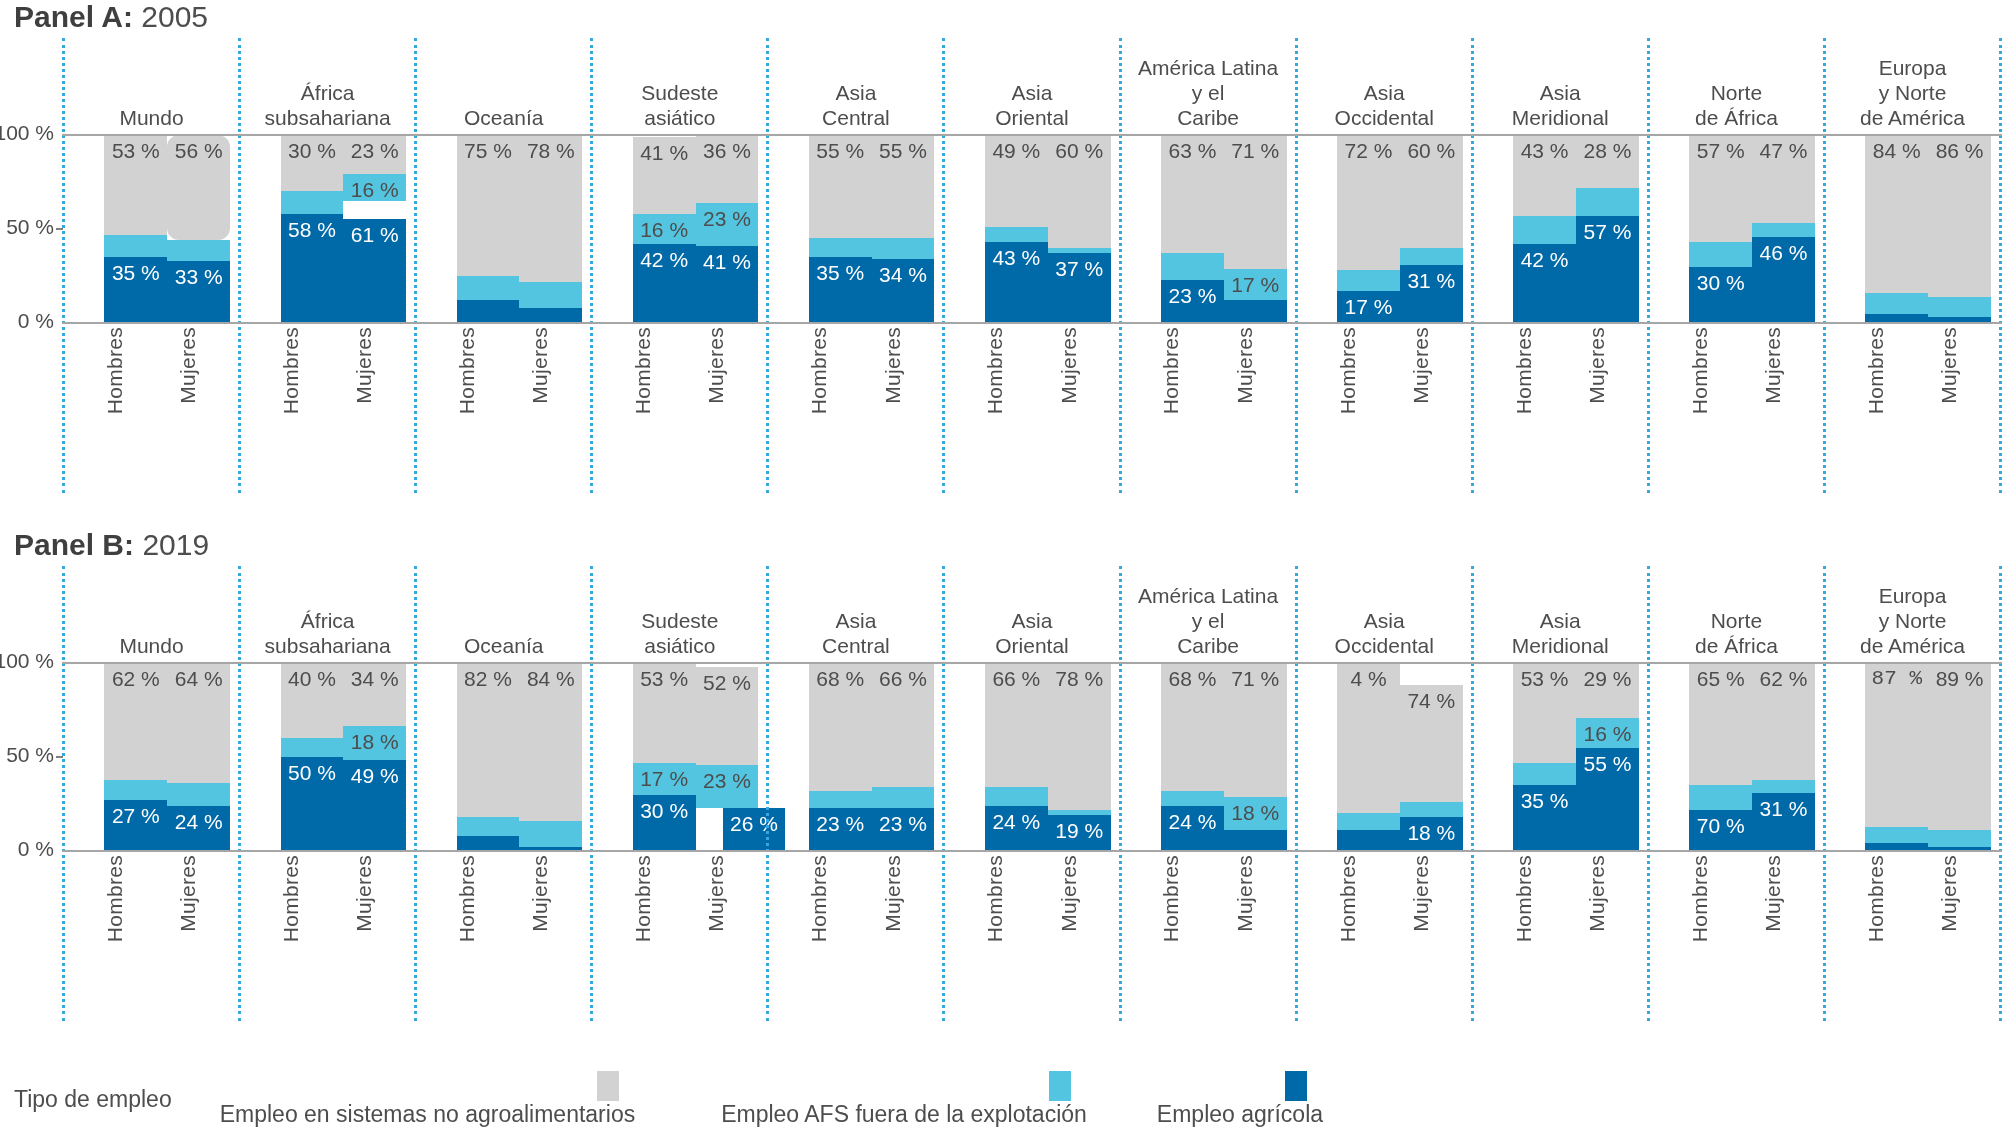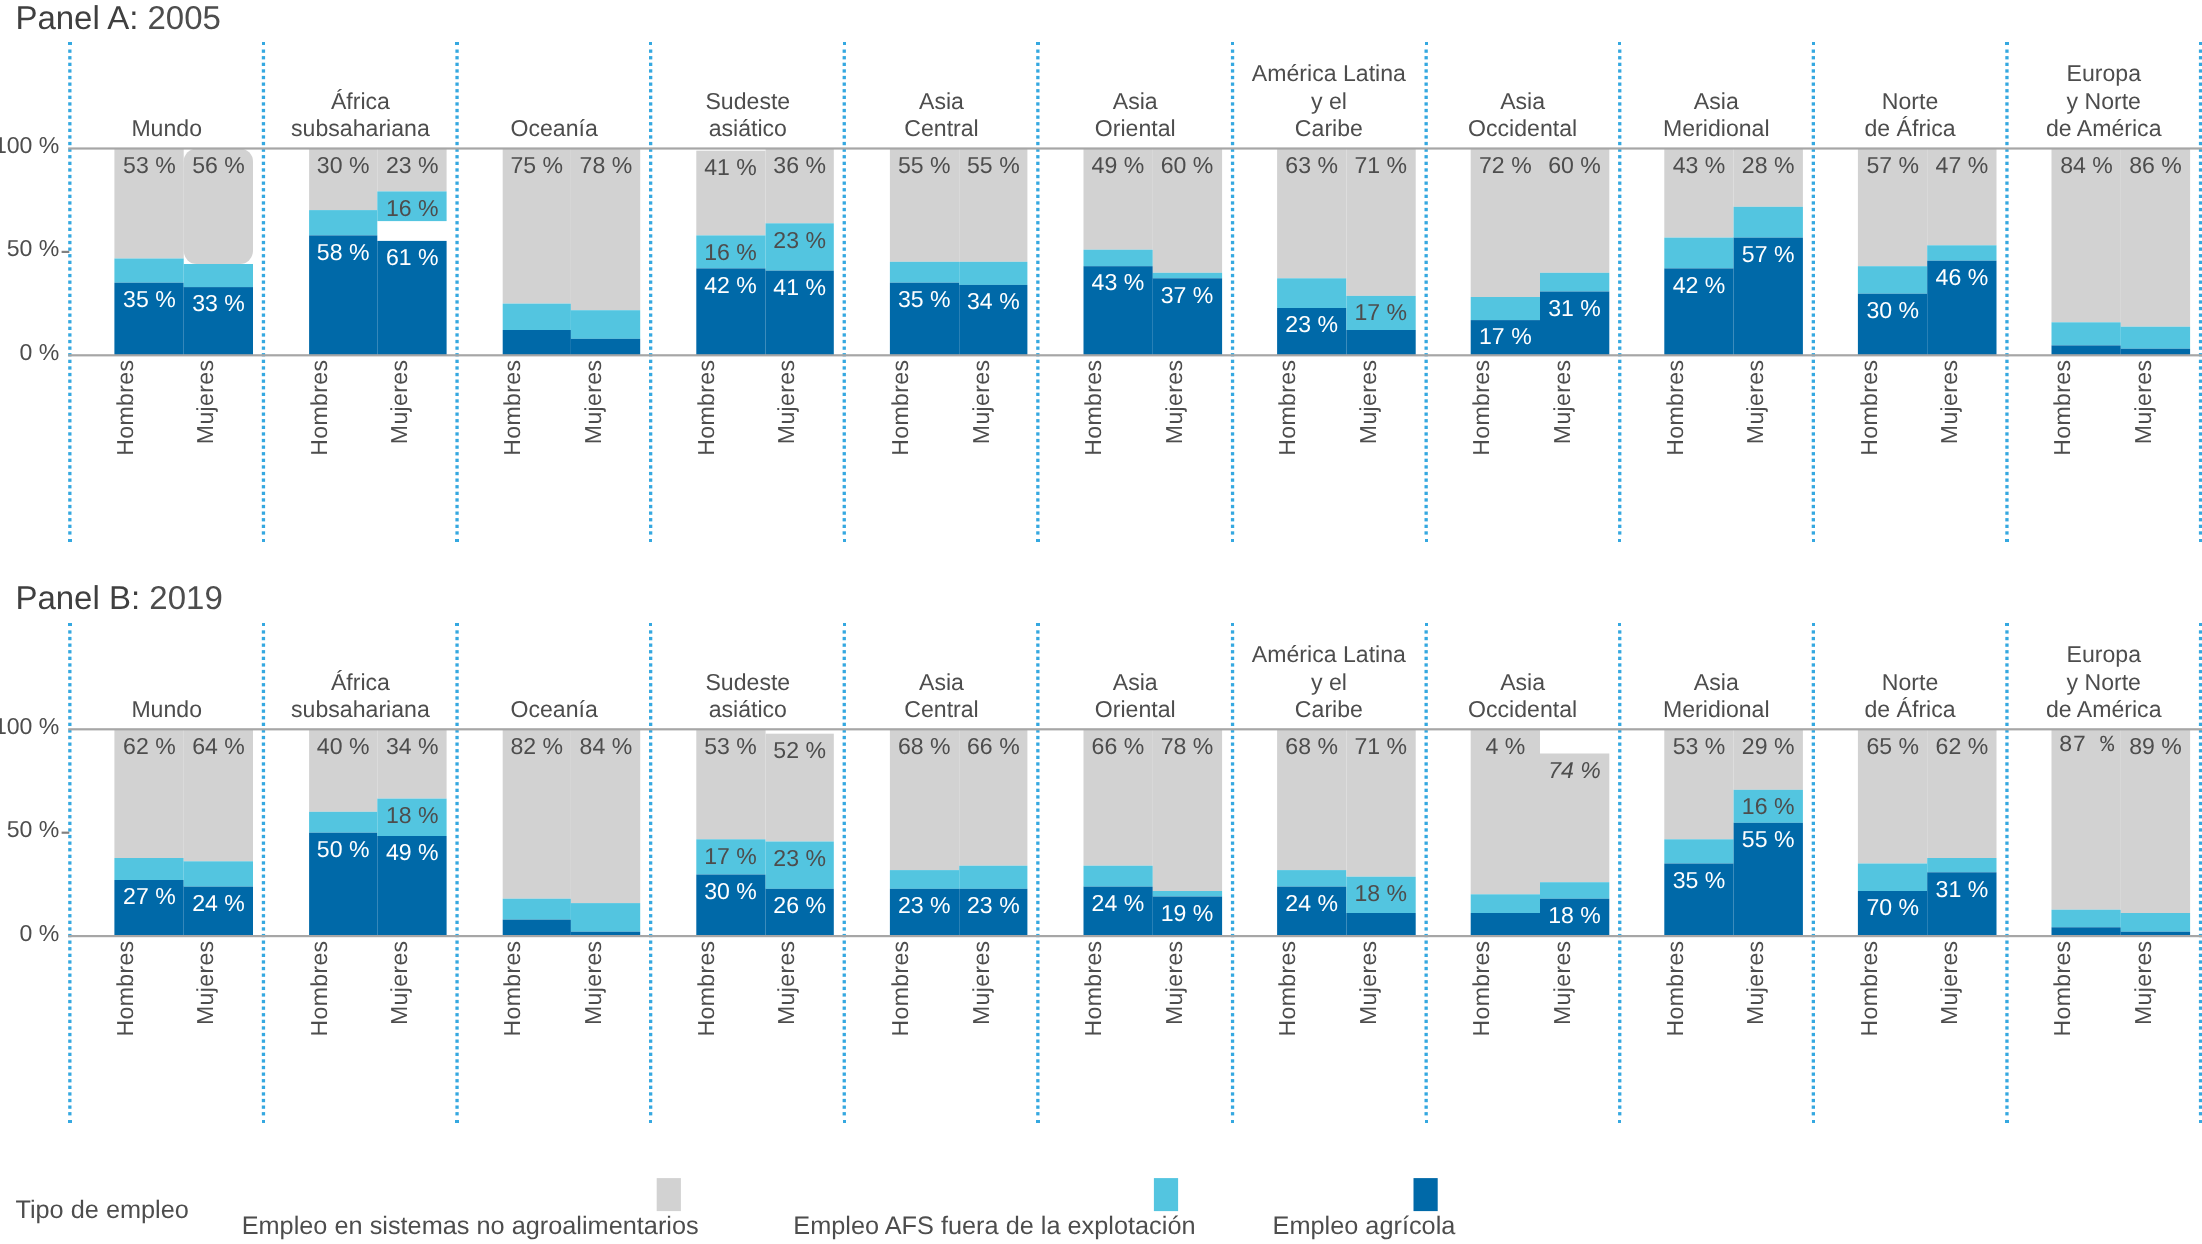--- a/index.html
+++ b/index.html
@@ -23,21 +23,21 @@
 
   .panel-title {
     position: absolute;
     left: 14px;
     top: 0px;
     font-size: 30px;
     color: #4d4d4d;
     white-space: nowrap;
     letter-spacing: 0px;
   }
-  .panel-title .pt-strong { font-weight: normal; color: #3f3f3f; }
+  .panel-title .pt-strong { font-weight: bold; color: #3f3f3f; }
   .panel-title .pt-year { font-weight: normal; }
 
   
   .plot {
     position: absolute;
     left: 0; right: 0;
   }
   #plot-a { top: 38px; height: 455px; }
   #plot-b { top: 38px; height: 455px; }
 
@@ -685,21 +685,21 @@
                 <span class="seg-val">30 %</span>
               </div>
             </div>
             <div class="barwrap">
               <div class="seg seg-grey" style="height: 97.76px;">
                 <span class="seg-val">52 %</span>
               </div>
               <div class="seg seg-light" style="height: 43.24px;">
                 <span class="seg-val">23 %</span>
               </div>
-              <div class="seg seg-dark" style="height: 43px;">
+              <div class="seg seg-dark" style="height: 43px; margin-left: 27px;">
                 <span class="seg-val">26 %</span>
               </div>
             </div>
           </div>
           <div class="sexlabels">
             <div class="sexwrap">
               <span class="sexlabel">Hombres</span>
             </div>
             <div class="sexwrap">
               <span class="sexlabel">Mujeres</span>
@@ -808,21 +808,21 @@
 Occidental</div>
           <div class="bars">
             <div class="barwrap">
               <div class="seg seg-grey" style="height: 150.4px;">
                 <span class="seg-val">4 %</span>
               </div>
               <div class="seg seg-light" style="height: 16.92px;"></div>
               <div class="seg seg-dark" style="height: 20.68px;"></div>
             </div>
             <div class="barwrap">
-              <div class="seg seg-grey" style="height: 117px; font-style: italic;">
+              <div class="seg seg-grey" style="height: 117px;">
                 <span class="seg-val">74 %</span>
               </div>
               <div class="seg seg-light" style="height: 15.04px;"></div>
               <div class="seg seg-dark" style="height: 33.84px;">
                 <span class="seg-val">18 %</span>
               </div>
             </div>
           </div>
           <div class="sexlabels">
             <div class="sexwrap">

